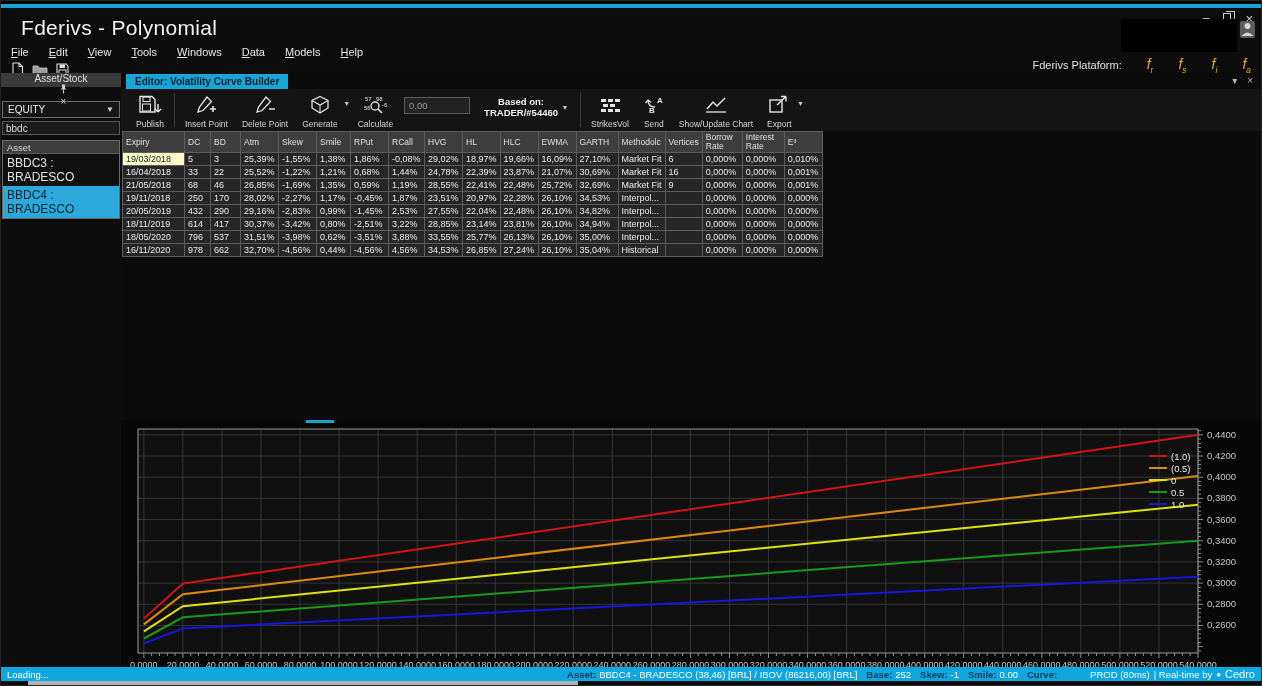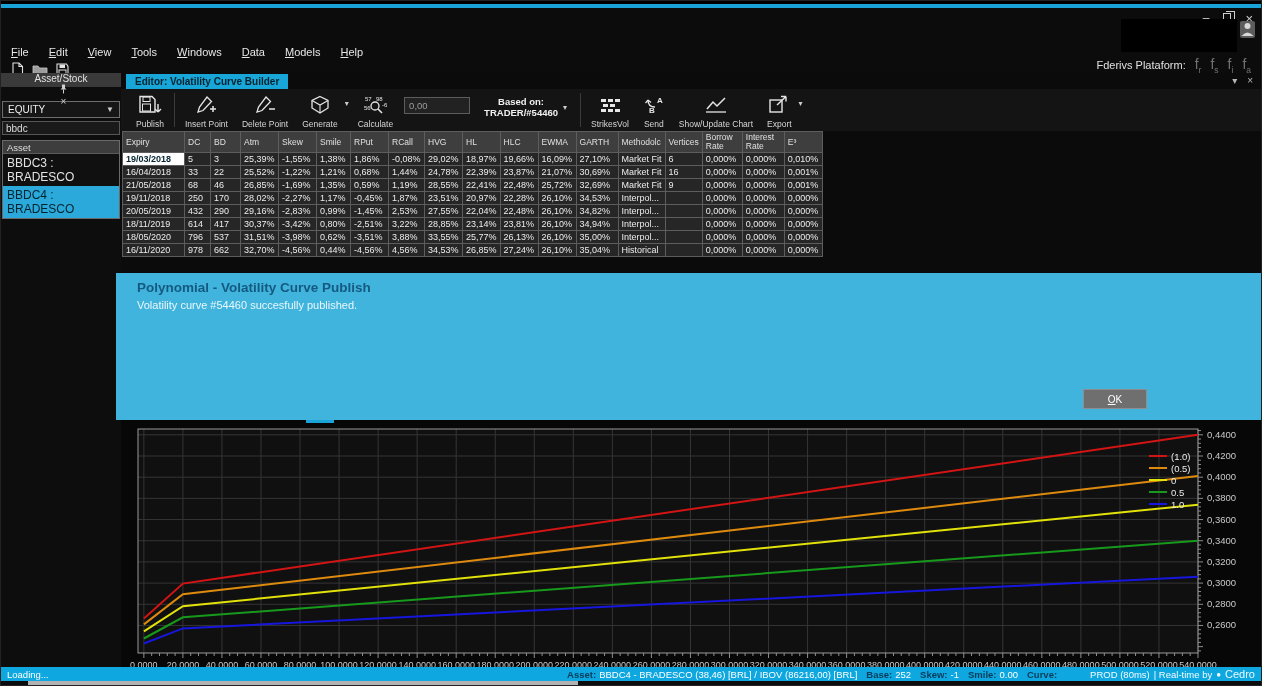--- a/index.html
+++ b/index.html
@@ -14,21 +14,21 @@
   .win-controls{position:absolute;right:8px;top:3px;display:flex;gap:14px;color:#cfcfcf;font-size:12px;}
   .win-controls span{cursor:default;}
   .restore-box{display:inline-block;width:8px;height:8px;border:1px solid #cfcfcf;position:relative;top:2px;}
   .restore-box:before{content:"";position:absolute;left:2px;top:-3px;width:8px;height:8px;border:1px solid #cfcfcf;border-bottom:none;border-left:none;}
   .censor-box{position:absolute;right:24px;top:11px;width:116px;height:33px;background:#000;}
   .avatar{position:absolute;right:6px;top:13px;width:15px;height:17px;background:#5c5c5c;border-radius:2px;}
   .menubar{position:absolute;left:10px;top:38px;display:flex;gap:20px;font-size:11px;color:#e6e6e6;}
   .menubar .mi{cursor:default;}
   .quickbar{position:absolute;left:10px;top:54px;display:flex;gap:8px;align-items:center;}
   .platform{position:absolute;right:10px;top:48px;font-size:11px;color:#e0e0e0;display:flex;align-items:baseline;gap:9px;}
-  .fn{font-family:"DejaVu Serif",serif;font-size:14px;color:#737373;}
+  .fn{font-family:"DejaVu Serif",serif;font-style:italic;font-size:14px;color:#eab308;margin-left:16px;}
   .fn sub{font-size:8.5px;}
 
   
   .sidebar{position:absolute;left:0;top:72px;width:120px;bottom:18px;background:#0d0d0d;}
   .sb-head{height:14px;background:#3a3a3a;color:#e2e2e2;font-size:10px;display:flex;align-items:center;padding:0 4px;flex-direction:column;}
   .sb-head .t{flex:1;}
   .sb-head .ic{color:#cfcfcf;font-size:10px;margin-left:5px;}
   .combo{margin:14px 1px 0 1px;height:17px;background:#161616;border:1px solid #6e6e6e;color:#eee;font-size:10px;display:flex;align-items:center;padding:0 5px;}
   .combo .arr{margin-left:auto;color:#ccc;font-size:8px;}
   .sb-input{margin:3px 1px 0 1px;width:118px;height:14px;background:#1a1a1a;border:1px solid #565656;color:#ddd;font-size:10px;padding:0 3px;display:block;}
@@ -51,21 +51,21 @@
   .basedon{display:flex;align-items:center;margin:0 10px 6px 6px;}
   .basedon .txt{text-align:center;color:#f0f0f0;font-size:9.5px;font-weight:bold;line-height:11px;}
   .basedon .arr{color:#ccc;font-size:8px;margin-left:5px;}
   .drop-arr{color:#ccc;font-size:8px;margin:0 2px 14px 0;}
 
   
   .table-area{position:absolute;left:0;top:58px;height:142px;right:0;background:#0b0b0b;}
   table.grid{border-collapse:collapse;table-layout:fixed;margin-left:1px;background:#262626;}
   table.grid th{background:#3e3e3e;color:#e0e0e0;font-size:8.5px;font-weight:normal;text-align:left;padding:1px 3px;border:1px solid #5d5d5d;height:16px;line-height:9px;overflow:hidden;white-space:normal;}
   table.grid td{color:#ececec;font-size:9px;padding:1px 3px;border:1px solid #5d5d5d;height:13px;overflow:hidden;white-space:nowrap;background:#262626;}
-  table.grid td.sel{background:#ffffff;color:#052430;font-weight:bold;}
+  table.grid td.sel{background:#fef9c3;color:#052430;}
 
   
   .notif{position:absolute;left:-5px;top:200px;right:0;height:147px;background:#41b4dd;}
   .notif .title{position:absolute;left:21px;top:7px;font-size:13.5px;font-weight:bold;color:#145a80;}
   .notif .msg{position:absolute;left:21px;top:26px;font-size:11px;color:#e9f7fd;}
   .ok-btn{position:absolute;right:114px;top:116px;width:64px;height:20px;background:#6f6f6f;border:1px solid #8e8e8e;color:#fff;font-size:10px;display:flex;align-items:center;justify-content:center;}
 
   
   .chart-panel{position:absolute;left:0;top:347px;right:0;bottom:0;background:#070707;}
   .chart-scroll{position:absolute;left:185px;top:0;width:28px;height:3px;background:#1aa3d8;}
@@ -82,20 +82,21 @@
   u{text-decoration:underline;}
 </style>
 </head>
 <body>
 
 <div class="window">
   <div class="top-black"></div>
   <div class="top-accent"></div>
 
   <div class="titlebar">
+    <div class="app-title">Fderivs - Polynomial</div>
     <div class="win-controls">
       <span>–</span>
       <span class="restore-box"></span>
       <span style="font-size:13px;">×</span>
     </div>
     <div class="censor-box"></div>
     <div class="avatar">
       <svg width="15" height="17" viewBox="0 0 15 17">
         <circle cx="7.5" cy="5" r="3" fill="#d8d8d8"></circle>
         <path d="M1.5 15 q6 -7 12 0 z" fill="#d8d8d8"></path>
@@ -440,25 +441,20 @@
               <td>Historical</td>
               <td></td>
               <td>0,000%</td>
               <td>0,000%</td>
               <td>0,000%</td>
             </tr>
           </tbody>
       </table>
     </div>
 
-    <div class="notif">
-      <div class="title">Polynomial - Volatility Curve Publish</div>
-      <div class="msg">Volatility curve #54460 succesfully published.</div>
-      <div class="ok-btn mnemonic"><u>O</u>K</div>
-    </div>
 
     <div class="chart-panel">
       <div class="chart-scroll"></div>
       <svg id="chart-svg" width="1142" height="249" viewBox="0 0 1142 249">
           <rect x="17" y="9" width="1060" height="224" fill="#101010"></rect>
           <line x1="22.85635359116022" y1="9" x2="22.85635359116022" y2="233" stroke="#353535" stroke-width="1"></line>
           <line x1="61.898710865561696" y1="9" x2="61.898710865561696" y2="233" stroke="#353535" stroke-width="1"></line>
           <line x1="100.94106813996318" y1="9" x2="100.94106813996318" y2="233" stroke="#353535" stroke-width="1"></line>
           <line x1="139.98342541436463" y1="9" x2="139.98342541436463" y2="233" stroke="#353535" stroke-width="1"></line>
           <line x1="179.0257826887661" y1="9" x2="179.0257826887661" y2="233" stroke="#353535" stroke-width="1"></line>

